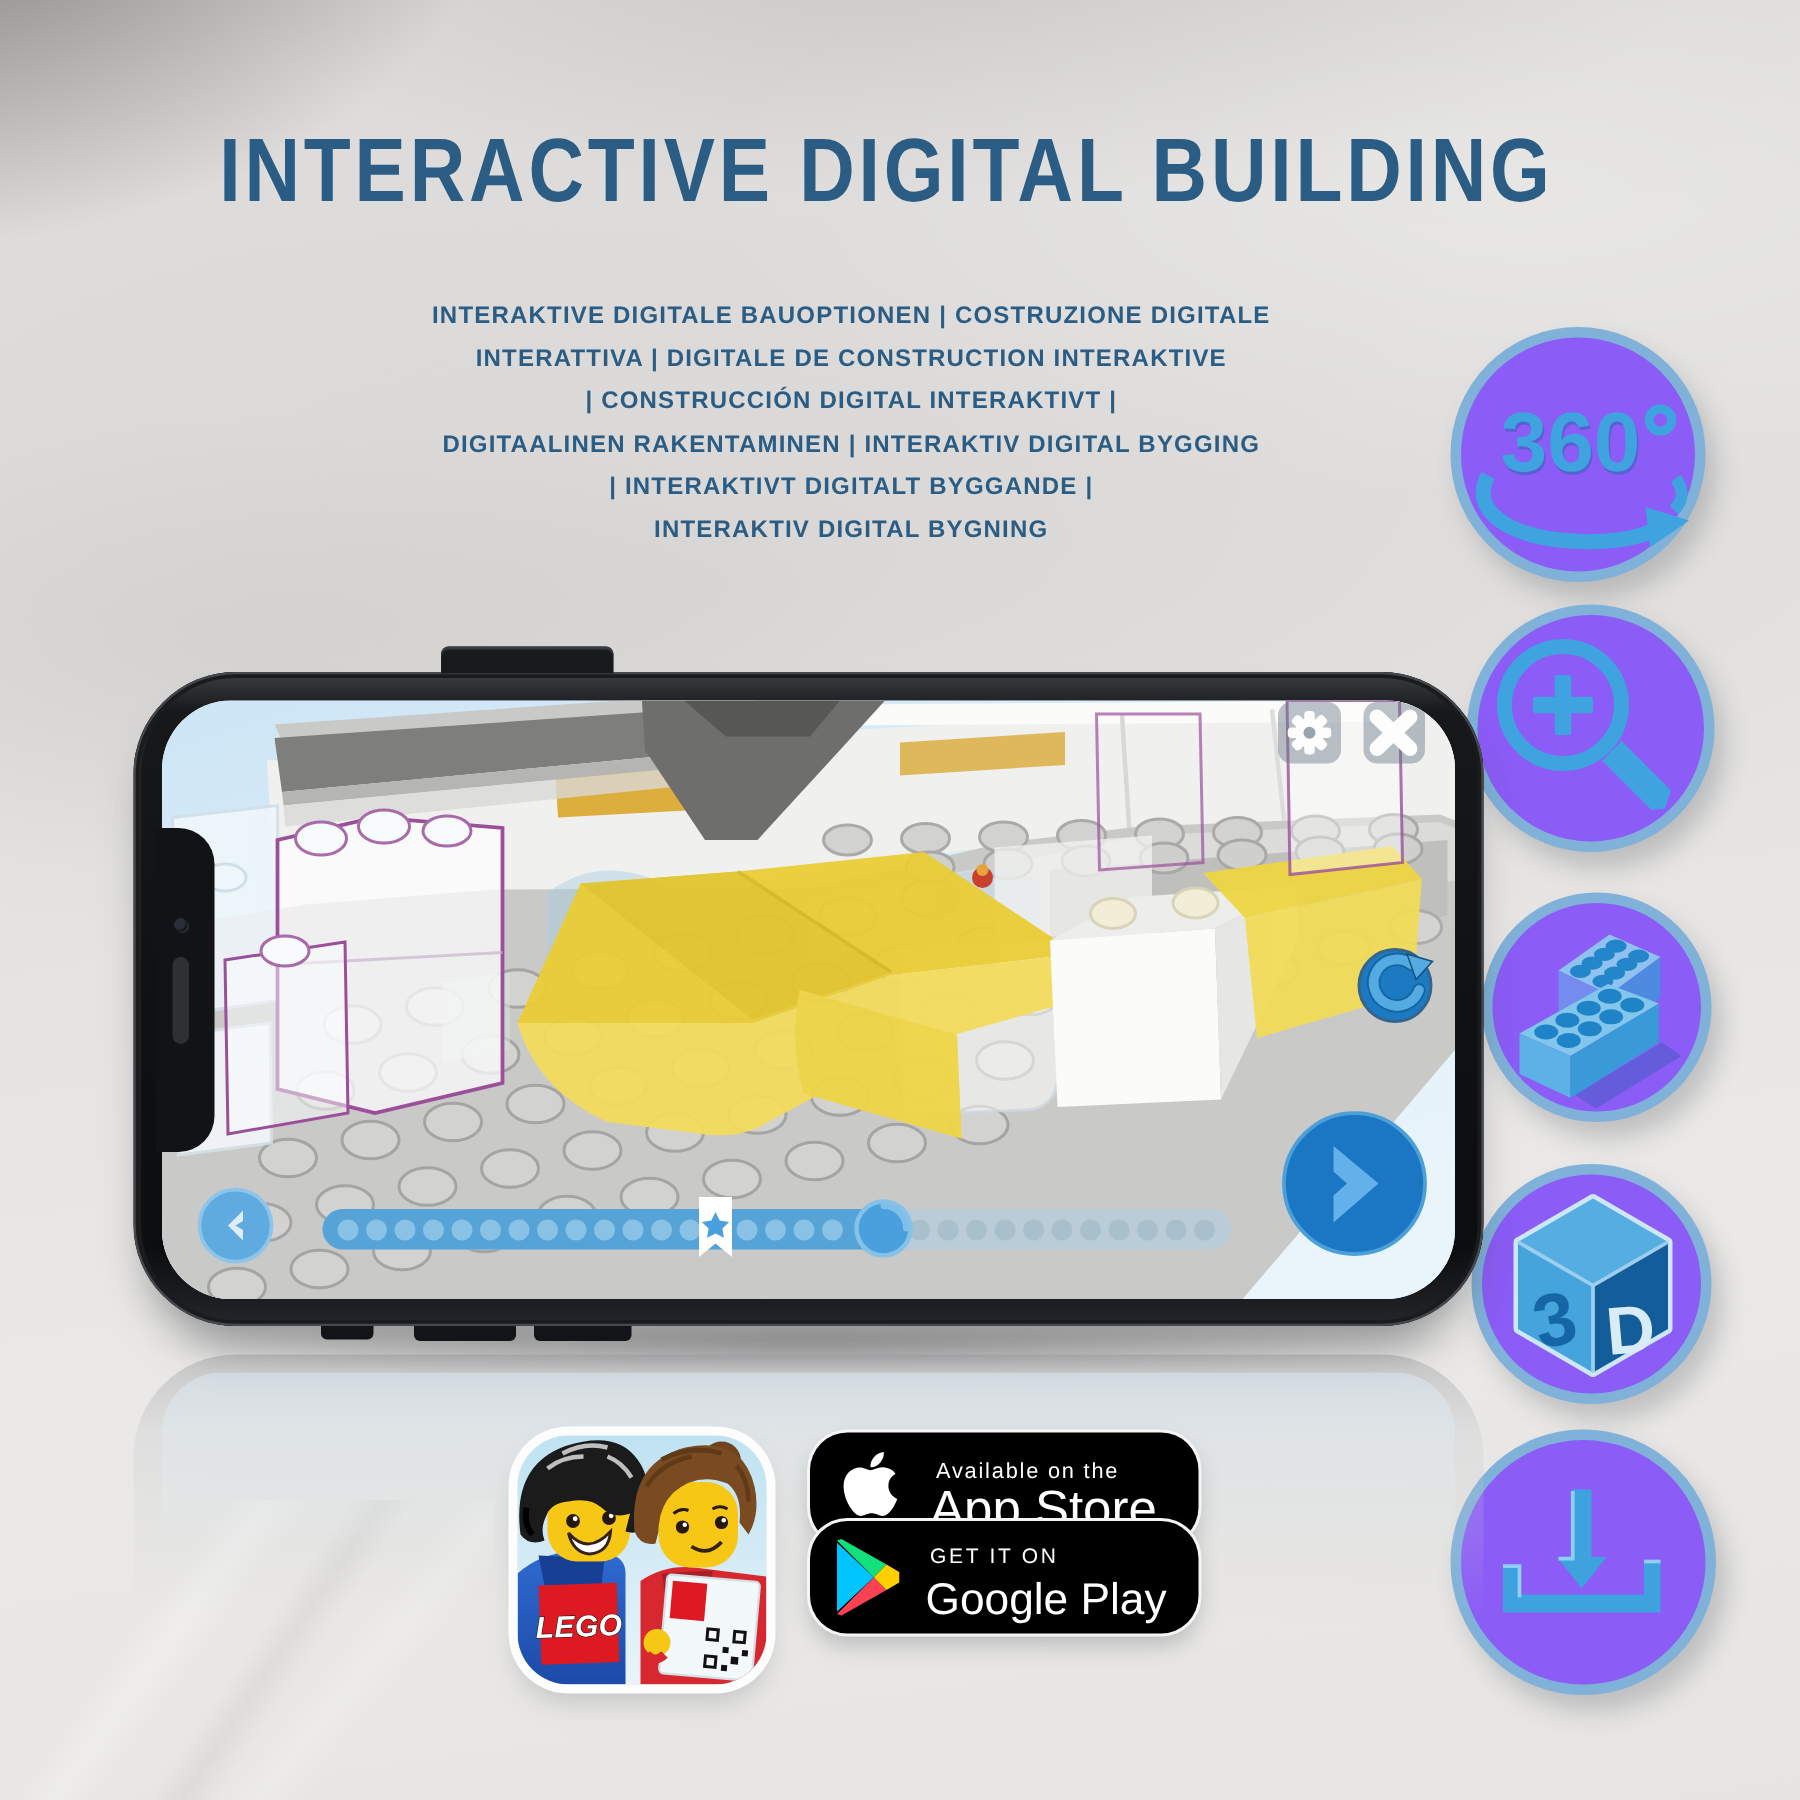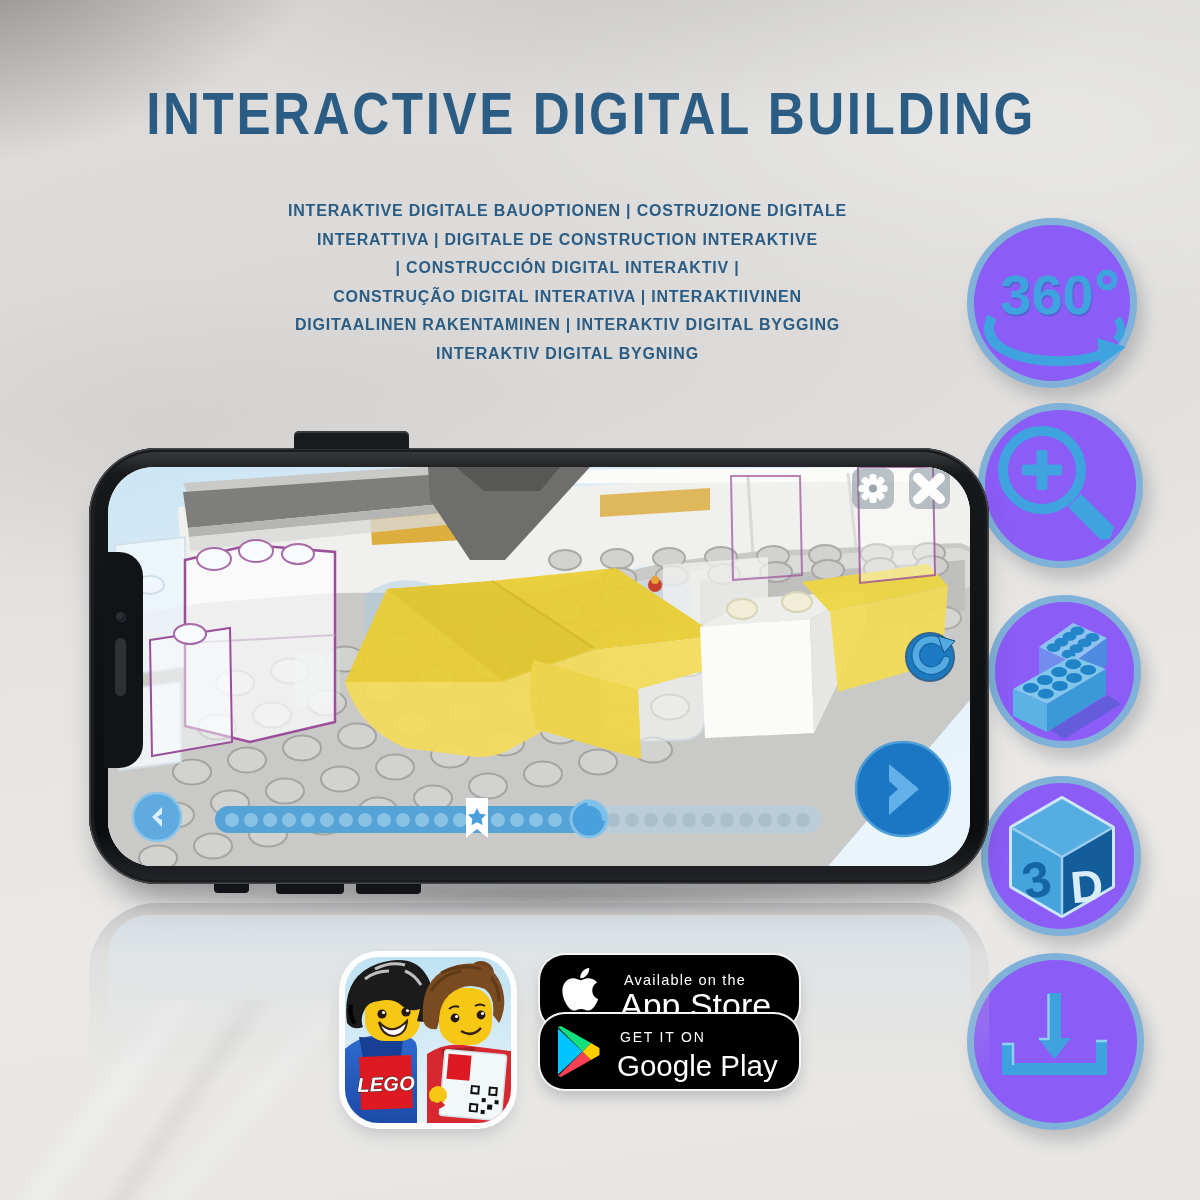--- a/index.html
+++ b/index.html
@@ -55,23 +55,23 @@
 <div style="position:absolute;left:0;top:1000px;width:330px;height:200px;
   background:
    linear-gradient(126deg, rgba(255,255,255,0) 32%, rgba(255,255,255,0.28) 38%, rgba(255,255,255,0) 44%),
    linear-gradient(124deg, rgba(150,149,147,0) 50%, rgba(150,149,147,0.13) 55%, rgba(150,149,147,0) 60%),
    linear-gradient(130deg, rgba(255,255,255,0) 62%, rgba(255,255,255,0.2) 68%, rgba(255,255,255,0) 74%);"></div>
 
 <div class="title">INTERACTIVE DIGITAL BUILDING</div>
 <div class="subs">
   <div>INTERAKTIVE DIGITALE BAUOPTIONEN | COSTRUZIONE DIGITALE</div>
   <div>INTERATTIVA | DIGITALE DE CONSTRUCTION INTERAKTIVE</div>
-  <div>| CONSTRUCCIÓN DIGITAL INTERAKTIV |</div>
-  <div>CONSTRUÇÃO DIGITAL INTERATIVA | INTERAKTIIVINEN</div>
+  <div>| CONSTRUCCIÓN DIGITAL INTERAKTIVT |</div>
   <div>DIGITAALINEN RAKENTAMINEN | INTERAKTIV DIGITAL BYGGING</div>
+  <div>| INTERAKTIVT DIGITALT BYGGANDE |</div>
   <div>INTERAKTIV DIGITAL BYGNING</div>
 </div>
 
 <div class="circ" id="c360" style="left:967px;top:218px;width:170px;height:170px;">
     <svg width="170" height="170" viewBox="0 0 170 170">
 <text x="81" y="98" text-anchor="middle" font-family="Liberation Sans" font-weight="bold" font-size="56" fill="#1b66a8" opacity="0.45">360</text>
 <text x="80" y="96" text-anchor="middle" font-family="Liberation Sans" font-weight="bold" font-size="56" fill="#3fa3df">360</text>
 <circle cx="140" cy="62" r="7.5" fill="none" stroke="#3fa3df" stroke-width="6"></circle>
 <path d="M 25 99 C 12 123 40 141 85 143 C 112 144 133 139 146 130" fill="none" stroke="#3fa3df" stroke-width="10"></path>
 <path d="M 150 101 C 156 108 155 116 149 122" fill="none" stroke="#3fa3df" stroke-width="8"></path>

